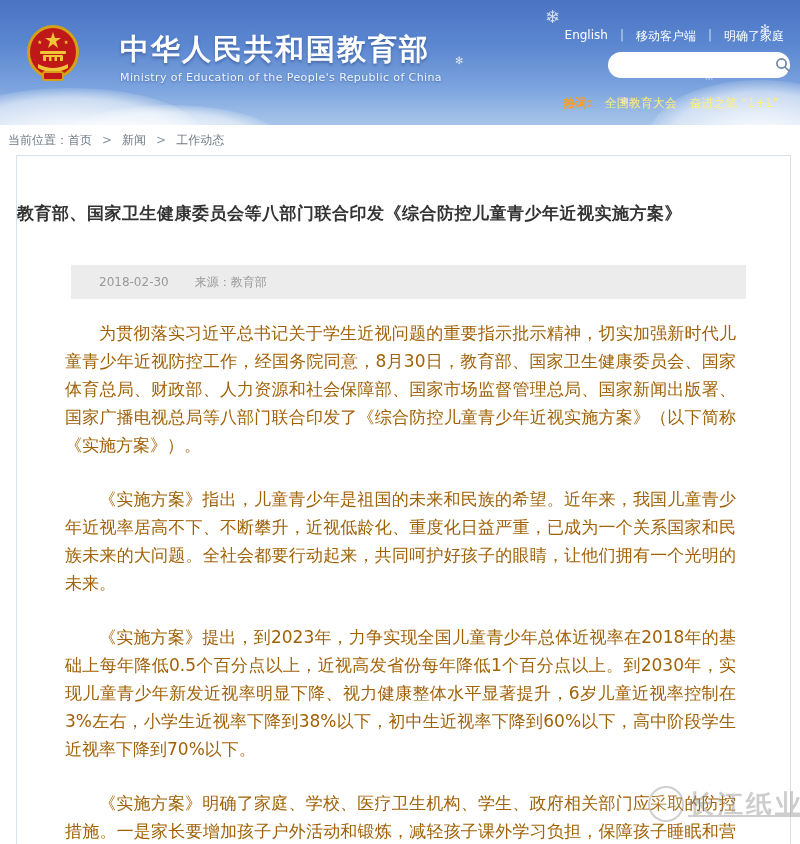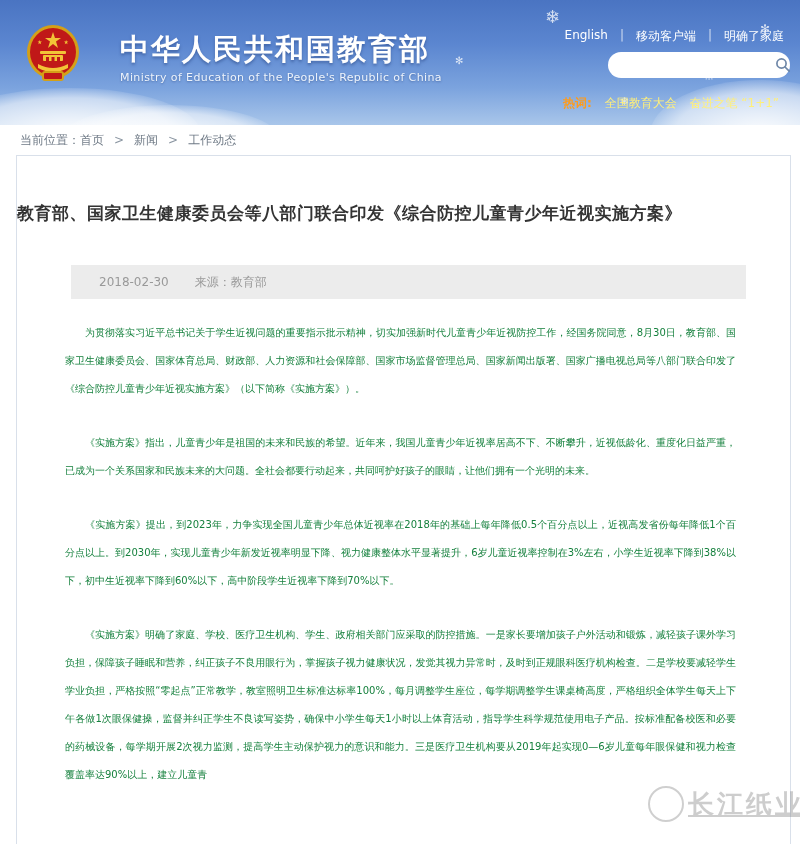--- a/index.html
+++ b/index.html
@@ -42,34 +42,34 @@
     margin-left: 12px; font-size: 12px; color: #555; }
   .search-btn { width: 26px; height: 26px; border: none; background: transparent; cursor: pointer;
     display: flex; align-items: center; justify-content: center; padding: 0; margin-right: 2px; }
 
   .hotwords { position: absolute; left: 563px; top: 95px; font-size: 12px; white-space: nowrap; }
   .hotwords .hw-label { color: #ff9c1b; font-weight: bold; }
   .hotwords a { color: #ffef7a; text-decoration: none; margin-left: 9px; cursor: pointer; }
 
   
   .crumb-strip { height: 30px; background: linear-gradient(180deg, #b6d0ec 0%, #dcea f8 0%, #cfe2f4 40%, #f2f7fc 80%, #ffffff 100%);
-    display: flex; align-items: center; padding-left: 20px; font-size: 12px; color: #6f7a86; text-align: right; }
+    display: flex; align-items: center; padding-left: 8px; font-size: 12px; color: #6f7a86; text-align: right; }
   .crumb-strip a { color: #6f7a86; text-decoration: none; cursor: pointer; }
   .crumb-strip .csep { margin: 0 10px; color: #8a95a1; }
 
   
   .article-box { position: absolute; left: 16px; top: 155px; width: 775px; height: 760px;
     background: #fff; border: 1px solid #d9e0ea; }
   .article-title { margin-top: 46px; font-size: 17px; font-weight: bold;
     color: #333; letter-spacing: 0.5px; }
   .meta-bar { margin: 40px 44px 0 54px; height: 34px; background: #ececec;
     display: flex; align-items: center; font-size: 12px; color: #999; padding-left: 28px; }
   .meta-bar .date { margin-right: 26px; }
   .article-body { padding: 20px 54px 0 48px; }
-  .article-body p { font-size: 10px; line-height: 28px; color: #15803d;
+  .article-body p { font-size: 17px; line-height: 28px; color: #a16207;
     text-indent: 2em; margin-top: 26px; text-align: justify; }
   .article-body p:first-child { margin-top: 0; }
 
   
   .watermark { position: absolute; left: 648px; top: 786px; display: flex; align-items: center;
     opacity: 0.42; pointer-events: none; }
   .wm-circle { width: 36px; height: 36px; border: 2px solid #8f8f8f; border-radius: 50%;
     background: rgba(255,255,255,0.25); }
   .wm-text { font-size: 26px; color: #8a8a8a; letter-spacing: 3px; margin-left: 4px;
     text-decoration: underline; font-weight: bold; white-space: nowrap; }

